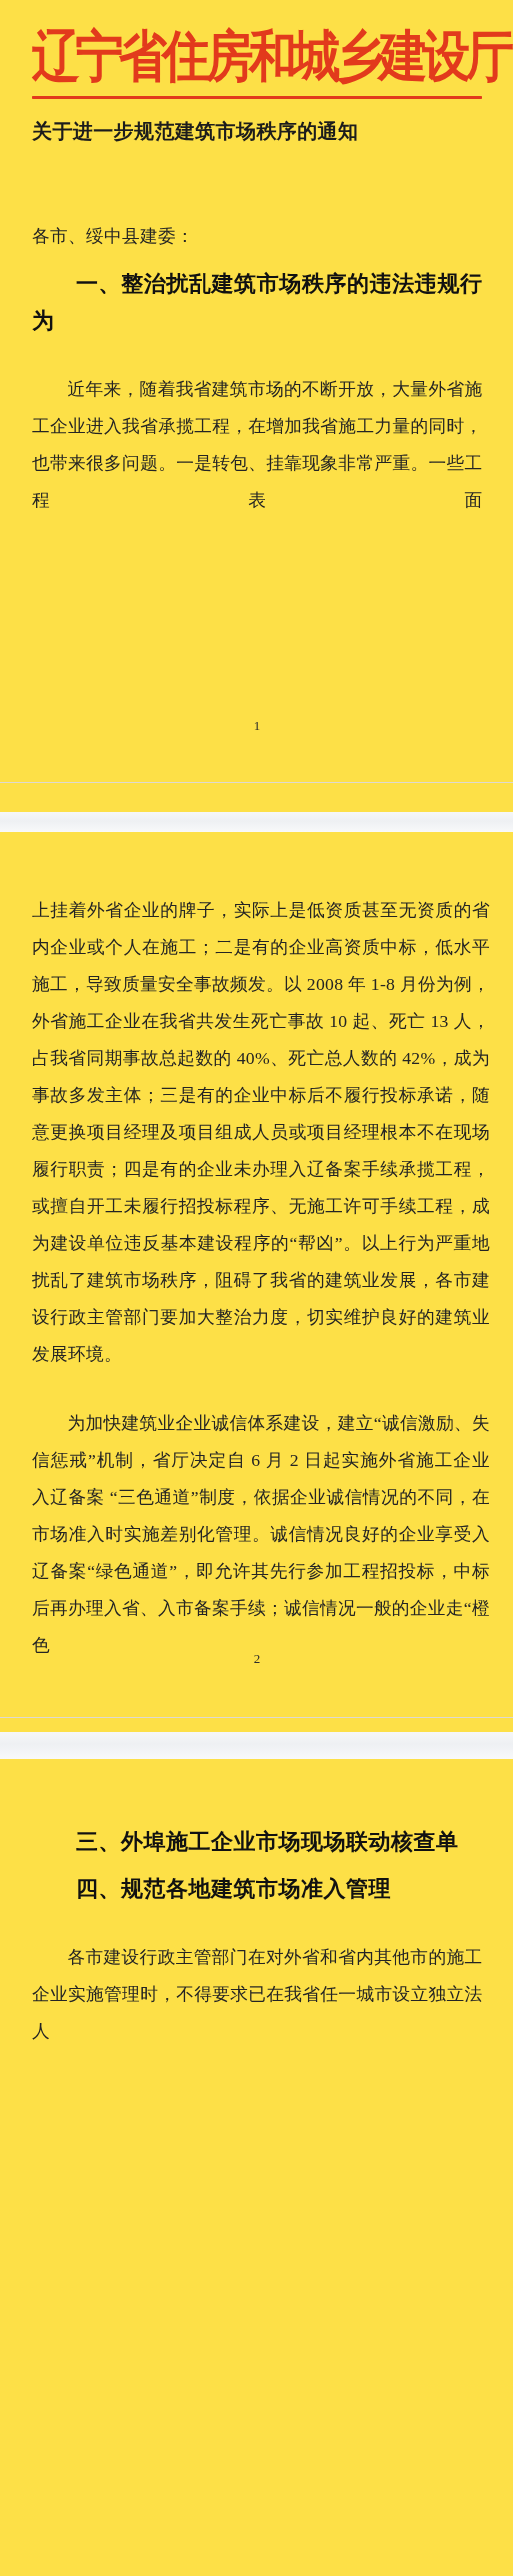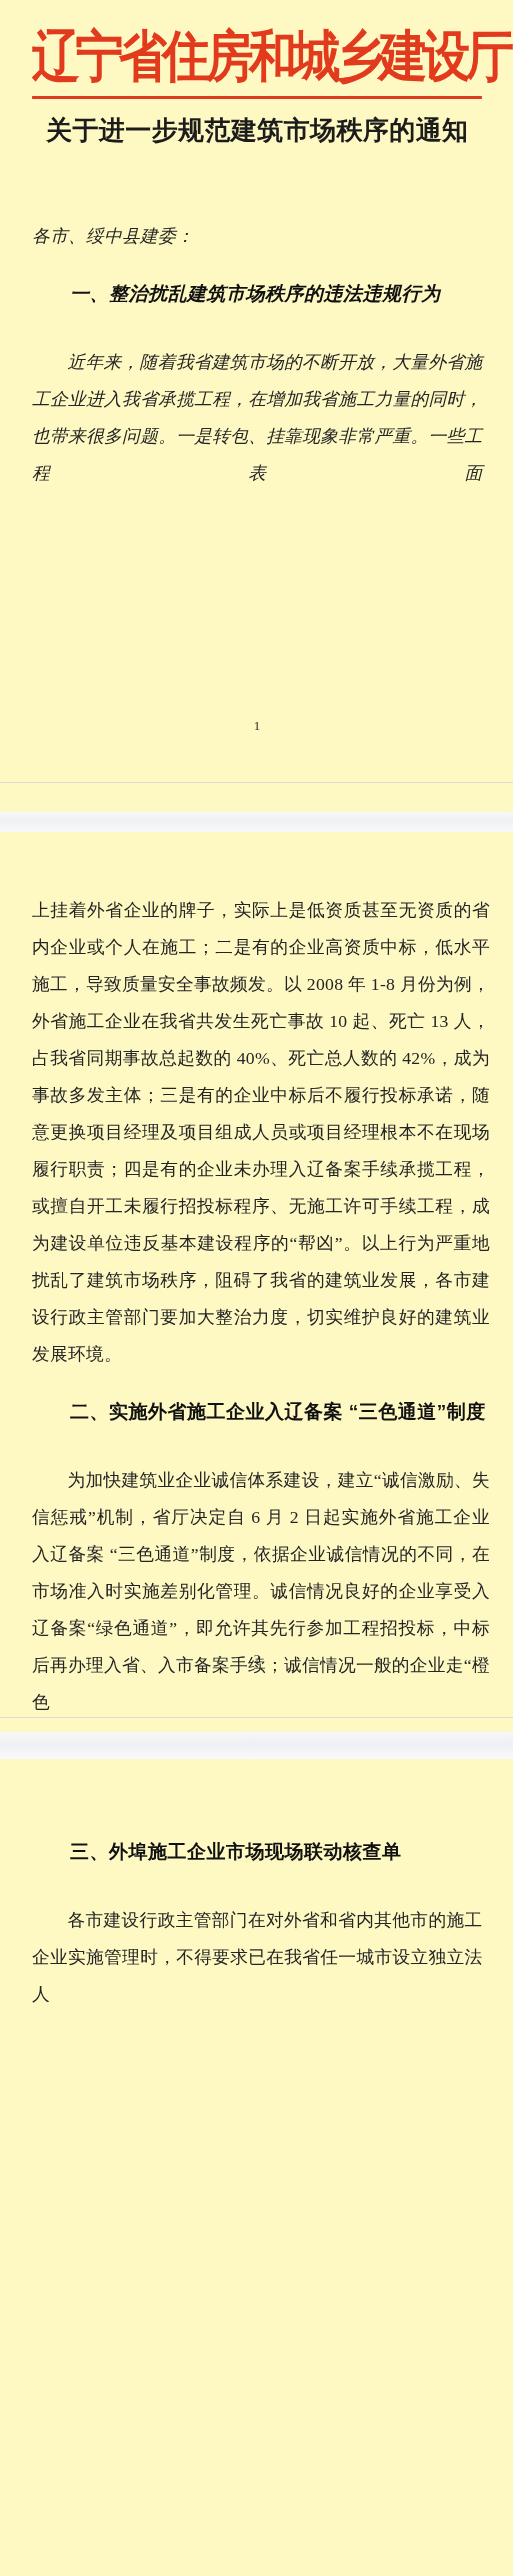--- a/index.html
+++ b/index.html
@@ -5,21 +5,21 @@
   html, body { margin: 0; padding: 0; }
   body {
     width: 514px;
     background: #ffffff;
     font-family: "Liberation Serif", "DejaVu Serif", serif;
     color: #242424;
     -webkit-font-smoothing: antialiased;
   }
   .doc { width: 514px; overflow: hidden; background: #fefefe; }
 
-  .page { position: relative; box-sizing: border-box; background: #fef9c3; }
+  .page { position: relative; box-sizing: border-box; background: #fde047; }
   .page-1 { height: 782px; padding: 0 31.5px 0 32px; }
   .page-2 { height: 934px; padding: 109px 24px 0 32px; }
   .page-3 { height: 859px; padding: 95px 31.5px 0 32px; }
 
   .page-sep { height: 0.8px; background: #ded9d2; }
 
   .scan-shadow {
     position: absolute; left: 0; right: 0;
     background: linear-gradient(180deg, #f6f7f8 0%, #eef0f3 45%, #f8f9fa 100%);
     pointer-events: none;
@@ -49,42 +49,41 @@
   }
   .red-line {
     margin: 10px auto 0 auto;
     width: 450px;
     height: 3.1px;
     background: var(--accent, #e23a1c);
     border-radius: 0.8px;
   }
   .title {
     margin: 15.4px 0 0 0;
-    font-size: 26px;
+    font-size: 20px;
     line-height: 34px;
     font-weight: bold;
-    text-align: center;
     letter-spacing: 0.4px;
     color: #1c1c1c;
   }
 
   .body-text { font-size: 17.7px; line-height: 37px; letter-spacing: 0.3px; }
-  .page-1 .body-text { margin-top: 70px; font-style: italic; }
+  .page-1 .body-text { margin-top: 70px; }
 
   .para { margin: 0; text-align: justify; }
   .para.indent { text-indent: 2em; }
   .para.flush-end { text-align-last: justify; margin-top: 32px; }
   .para.heading {
     font-family: "Liberation Sans", "DejaVu Sans", sans-serif;
     font-weight: bold;
-    font-size: 19px;
+    font-size: 22px;
     letter-spacing: 0.5px;
     text-indent: 2em;
     color: #111111;
-    margin-top: 20px;
+    margin-top: 10px;
     margin-bottom: 7.7px;
   }
   .para.salutation { text-indent: 0; }
 
   .page-number {
     position: absolute;
     left: 0; right: 0;
     text-align: center;
     font-size: 13px;
     line-height: 17px;
@@ -109,30 +108,30 @@
       </div>
     <div class="page-number">1</div>
   </section>
 
   <div class="page-sep"></div>
 
   <section class="page page-2">
     <div class="scan-shadow"></div>
     <div class="body-text">
         <p class="para body">上挂着外省企业的牌子，实际上是低资质甚至无资质的省内企业或个人在施工；二是有的企业高资质中标，低水平施工，导致质量安全事故频发。以 2008 年 1-8 月份为例，外省施工企业在我省共发生死亡事故 10 起、死亡 13 人，占我省同期事故总起数的 40%、死亡总人数的 42%，成为事故多发主体；三是有的企业中标后不履行投标承诺，随意更换项目经理及项目组成人员或项目经理根本不在现场履行职责；四是有的企业未办理入辽备案手续承揽工程，或擅自开工未履行招投标程序、无施工许可手续工程，成为建设单位违反基本建设程序的“帮凶”。以上行为严重地扰乱了建筑市场秩序，阻碍了我省的建筑业发展，各市建设行政主管部门要加大整治力度，切实维护良好的建筑业发展环境。</p>
-        <h2 class="para heading">二、实施外省施工企业入辽备案 “三色通道”制度</h2>
         <p class="para body indent flush-end">为加快建筑业企业诚信体系建设，建立“诚信激励、失信惩戒”机制，省厅决定自 6 月 2 日起实施外省施工企业入辽备案 “三色通道”制度，依据企业诚信情况的不同，在市场准入时实施差别化管理。诚信情况良好的企业享受入辽备案“绿色通道”，即允许其先行参加工程招投标，中标后再办理入省、入市备案手续；诚信情况一般的企业走“橙色</p>
       </div>
     <div class="page-number">2</div>
   </section>
 
   <div class="page-sep"></div>
 
   <section class="page page-3">
     <div class="scan-shadow"></div>
     <div class="body-text">
         <h2 class="para heading">三、外埠施工企业市场现场联动核查单</h2>
+        <h2 class="para heading">四、规范各地建筑市场准入管理</h2>
         <p class="para body indent flush-end">各市建设行政主管部门在对外省和省内其他市的施工企业实施管理时，不得要求已在我省任一城市设立独立法人</p>
       </div>
   </section>
 
 </div>
 
 
 </body></html>

